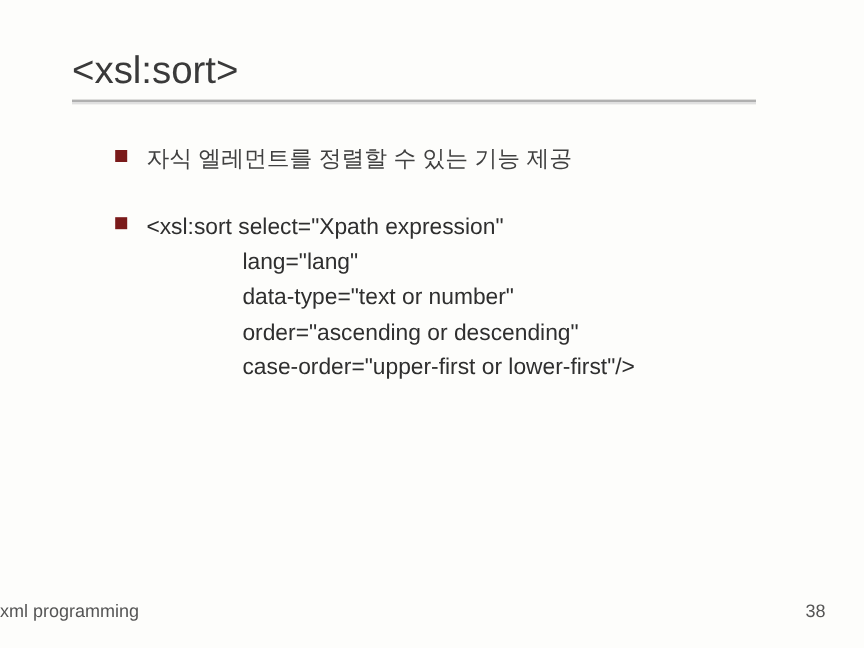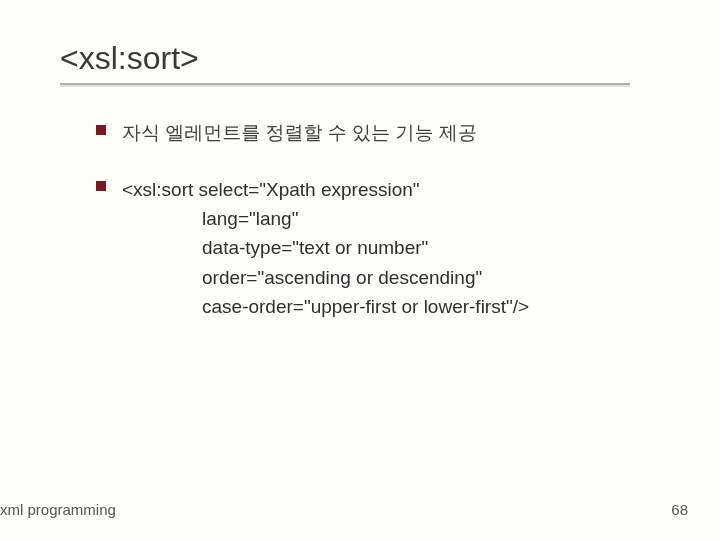--- a/index.html
+++ b/index.html
@@ -102,15 +102,15 @@
         <span class="code-indent">lang="lang"</span>
         <span class="code-indent">data-type="text or number"</span>
         <span class="code-indent">order="ascending or descending"</span>
         <span class="code-indent">case-order="upper-first or lower-first"/&gt;</span>
       </div>
     </div>
 
   </div>
 
   <div class="footer-center">xml programming</div>
-  <div class="footer-right">68</div>
+  <div class="footer-right">38</div>
 
 </div>
 
 </body></html>

